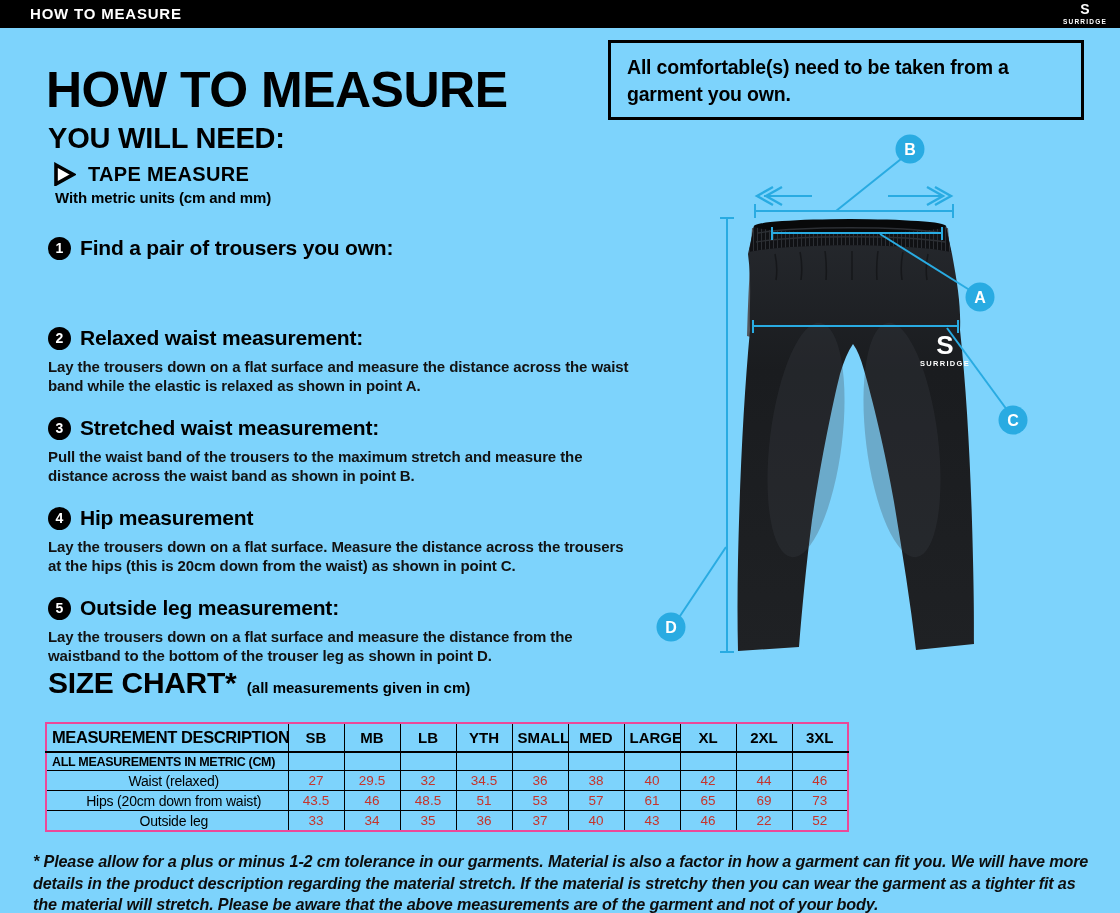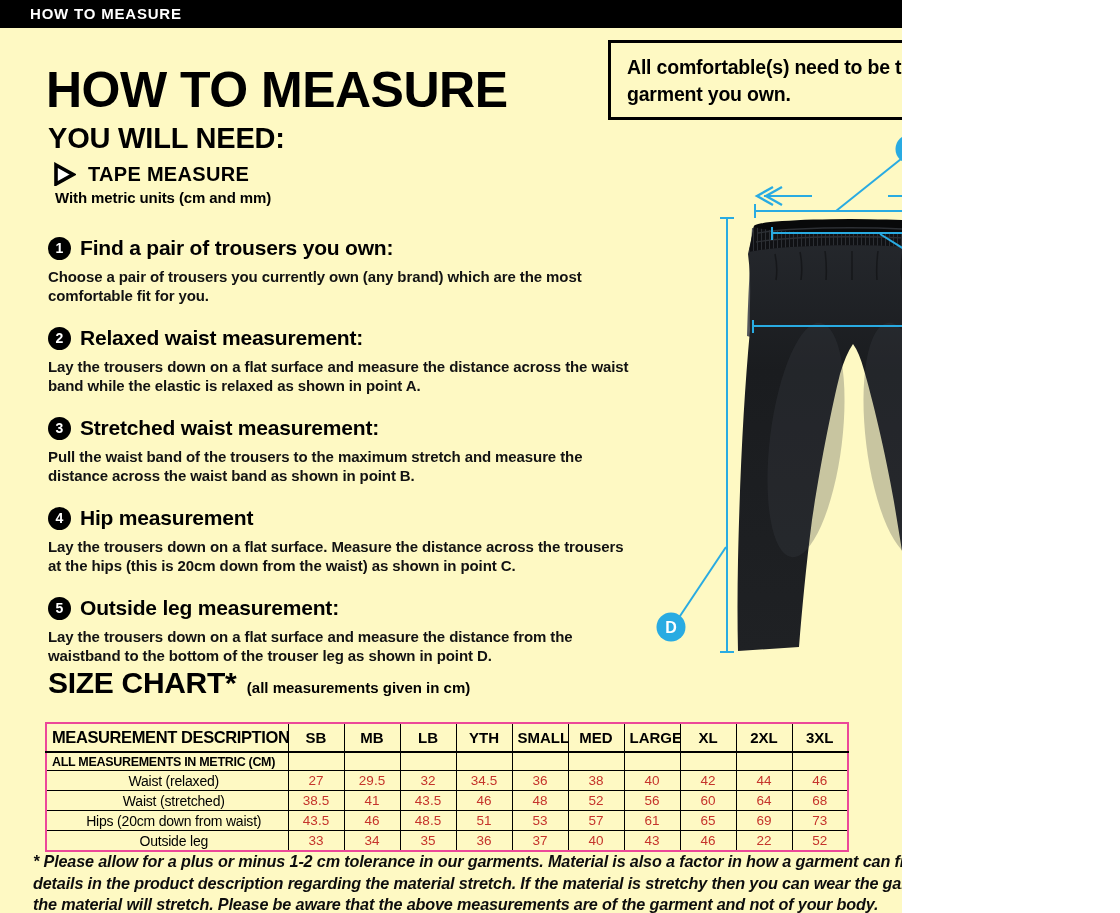--- a/index.html
+++ b/index.html
@@ -1,16 +1,16 @@
 <!DOCTYPE html>
 <html><head>
 <meta charset="utf-8">
 <style>
   html,body{margin:0;padding:0;background:#fff;}
-  #canvas{position:relative;width:902px;height:913px;background:#fef9c3;overflow:hidden;
+  #canvas{position:relative;width:1120px;height:913px;background:#7dd3fc;overflow:hidden;
           font-family:"Liberation Sans",sans-serif;color:#000;text-decoration:underline;}
 
   
   .topbar{position:absolute;left:0;top:0;width:1120px;height:28px;background:#000;}
   .topbar-title{position:absolute;left:30px;top:5px;color:#fff;font-size:15px;font-weight:bold;letter-spacing:.8px;}
   .topbar-logo{position:absolute;right:6px;top:1px;}
 
   
   .page-title{position:absolute;left:46px;top:30px;font-size:50px;font-weight:bold;letter-spacing:-0.5px;line-height:52px;}
   .page-subtitle{position:absolute;left:48px;top:98px;font-size:29px;font-weight:bold;letter-spacing:-0.2px;text-align:center;}
@@ -83,21 +83,20 @@
     </svg>
     <span class="tool-name">TAPE MEASURE</span>
   </div>
   <div class="tool-detail">With metric units (cm and mm)</div>
 
   <div class="step step-1">
     <div class="step-head">
       <span class="badge">1</span>
       <span class="step-title">Find a pair of trousers you own:</span>
     </div>
-    <div class="step-body">Choose a pair of trousers you currently own (any brand) which are the most comfortable fit for you.</div>
   </div>
 
   <div class="step step-2">
     <div class="step-head">
       <span class="badge">2</span>
       <span class="step-title">Relaxed waist measurement:</span>
     </div>
     <div class="step-body">Lay the trousers down on a flat surface and measure the distance across the waist band while the elastic is relaxed as shown in point A.</div>
   </div>
 
@@ -283,33 +282,20 @@
         <td class="val">32</td>
         <td class="val">34.5</td>
         <td class="val">36</td>
         <td class="val">38</td>
         <td class="val">40</td>
         <td class="val">42</td>
         <td class="val">44</td>
         <td class="val">46</td>
       </tr>
       <tr class="data">
-        <td class="lbl">Waist (stretched)</td>
-        <td class="val">38.5</td>
-        <td class="val">41</td>
-        <td class="val">43.5</td>
-        <td class="val">46</td>
-        <td class="val">48</td>
-        <td class="val">52</td>
-        <td class="val">56</td>
-        <td class="val">60</td>
-        <td class="val">64</td>
-        <td class="val">68</td>
-      </tr>
-      <tr class="data">
         <td class="lbl">Hips (20cm down from waist)</td>
         <td class="val">43.5</td>
         <td class="val">46</td>
         <td class="val">48.5</td>
         <td class="val">51</td>
         <td class="val">53</td>
         <td class="val">57</td>
         <td class="val">61</td>
         <td class="val">65</td>
         <td class="val">69</td>

